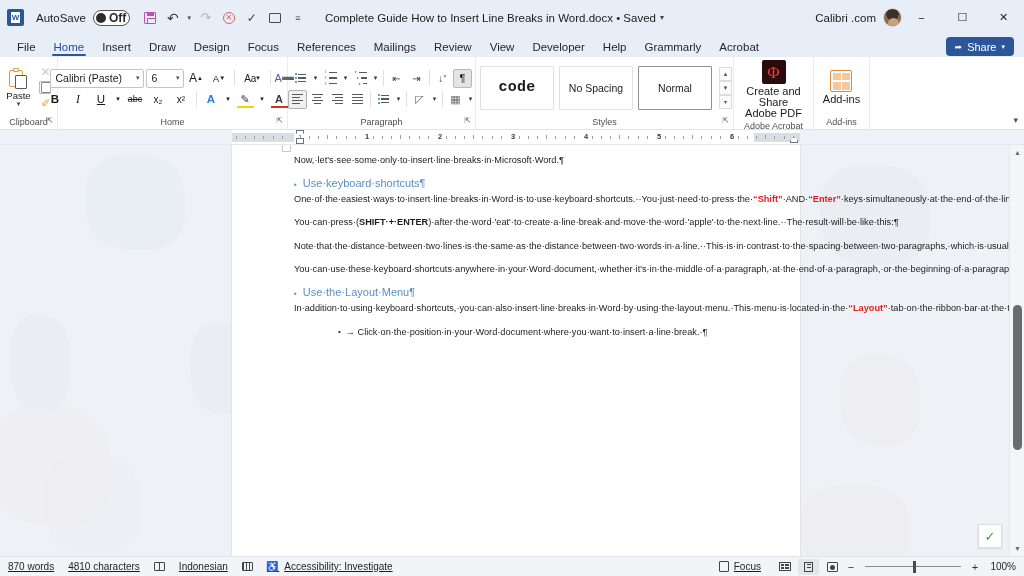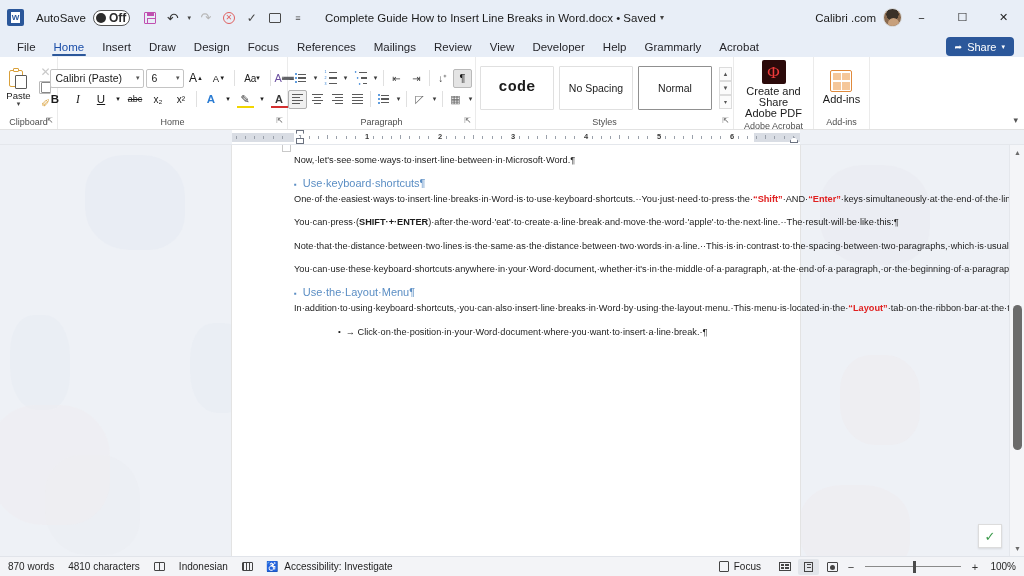--- a/index.html
+++ b/index.html
@@ -365,21 +365,21 @@
     color: #3a9a4a; font-size: 13px; box-shadow: 0 1px 2px rgba(0,0,0,.10);
   }
 
   
   .statusbar {
     flex: 0 0 20px; height: 20px; background: #f3f4f7;
     border-top: 1px solid #e1e4ea;
     display: flex; align-items: center; padding: 0 8px;
     font-size: 10px; color: #1f1f1f;
   }
-  .sb { display: flex; align-items: flex-end; gap: 5px; margin-right: 14px; white-space: nowrap; }
+  .sb { display: flex; align-items: flex-end; gap: 5px; margin-right: 14px; white-space: nowrap; text-decoration: underline; }
   .sb-ico { display: flex; align-items: center; justify-content: center; }
   .book-ico { width: 11px; height: 9px; border: 1.2px solid #444; border-radius: 1px; position: relative; }
   .book-ico::after { content:""; position:absolute; left:4.3px; top:0; width:1.2px; height:7px; background:#444; }
   .lang-ico { width: 11px; height: 9px; border: 1.2px solid #444; border-radius: 1px; background: repeating-linear-gradient(90deg,#444 0 1px,transparent 1px 3px); }
   .acc-ico { font-size: 10px; color: #444; }
   .sb-right { margin-left: auto; display: flex; align-items: center; gap: 3px; }
   .focus-ico { width: 10px; height: 11px; border: 1.2px solid #444; border-radius: 1px; }
   .view-btn {
     width: 21px; height: 16px; display: flex; align-items: center;
     justify-content: center; border-radius: 2px;
@@ -862,21 +862,21 @@
       <div class="wm-blob" style="left:45px;top:310px;width:95px;height:100px;background:#e6e6ea;opacity:.4;"></div>
       <div class="wm-blob" style="left:820px;top:20px;width:110px;height:100px;background:#e3dfe6;opacity:.35;"></div>
       <div class="wm-blob" style="left:840px;top:210px;width:80px;height:90px;background:#eee0e2;opacity:.4;"></div>
       <div class="wm-blob" style="left:800px;top:340px;width:110px;height:90px;background:#f0e2e3;opacity:.4;"></div>
       <div class="wm-blob" style="left:-10px;top:260px;width:120px;height:120px;background:#f2e5e4;opacity:.35;"></div>
     </div>
 
     <div class="page">
       <div class="page-top-marker"></div>
       <div class="doc" id="doc-body">
-          <div class="p">Now,·let's·see·some·ways·to·insert·line·between·in·Microsoft·Word.¶</div>
+          <div class="p">Now,·let's·see·some·only·to·insert·line·breaks·in·Microsoft·Word.¶</div>
           <div class="heading">
             <span class="bul">▪</span>
             <span>Use·keyboard·shortcuts¶</span>
           </div>
           <div class="p">One·of·the·easiest·ways·to·insert·line·breaks·in·Word·is·to·use·keyboard·shortcuts.··You·just·need·to·press·the·<span class="red">“Shift”</span>·AND·<span class="red">“Enter”</span>·keys·simultaneously·at·the·end·of·the·line·that·you·want·to·move·down.··For·example,·if·you·write·the·following·sentence:¶</div>
           <div class="p">You·can·press·(<span class="bld">SHIFT·+·ENTER</span>)·after·the·word·'eat'·to·create·a·line·break·and·move·the·word·'apple'·to·the·next·line.··The·result·will·be·like·this:¶</div>
           <div class="p">Note·that·the·distance·between·two·lines·is·the·same·as·the·distance·between·two·words·in·a·line.··This·is·in·contrast·to·the·spacing·between·two·paragraphs,·which·is·usually·wider.·If·you·want·to·create·a·new·paragraph,·you·have·to·press··only·without·¶</div>
           <div class="p">You·can·use·these·keyboard·shortcuts·anywhere·in·your·Word·document,·whether·it's·in·the·middle·of·a·paragraph,·at·the·end·of·a·paragraph,·or·the·beginning·of·a·paragraph.··You·can·also·use·these·keyboard·shortcuts·in·some·other·apps·and·websites·that·support·text·formatting,·such·as·email,·messages,·comments,·or·social·media.·¶</div>
           <div class="heading">
             <span class="bul">▪</span>

